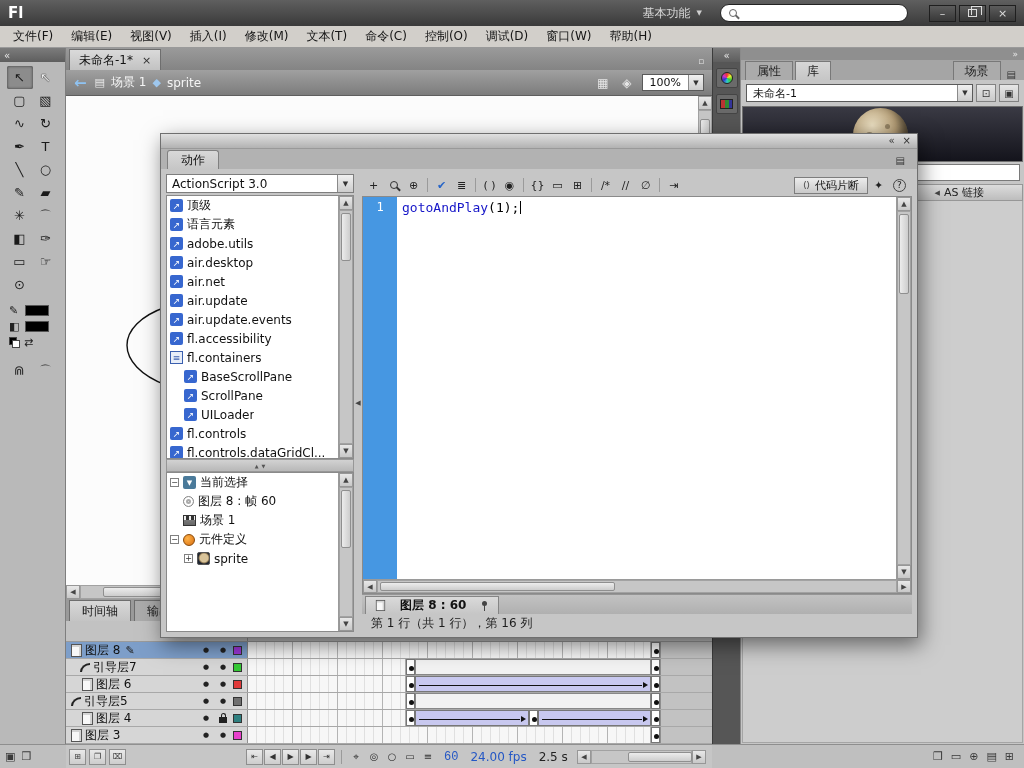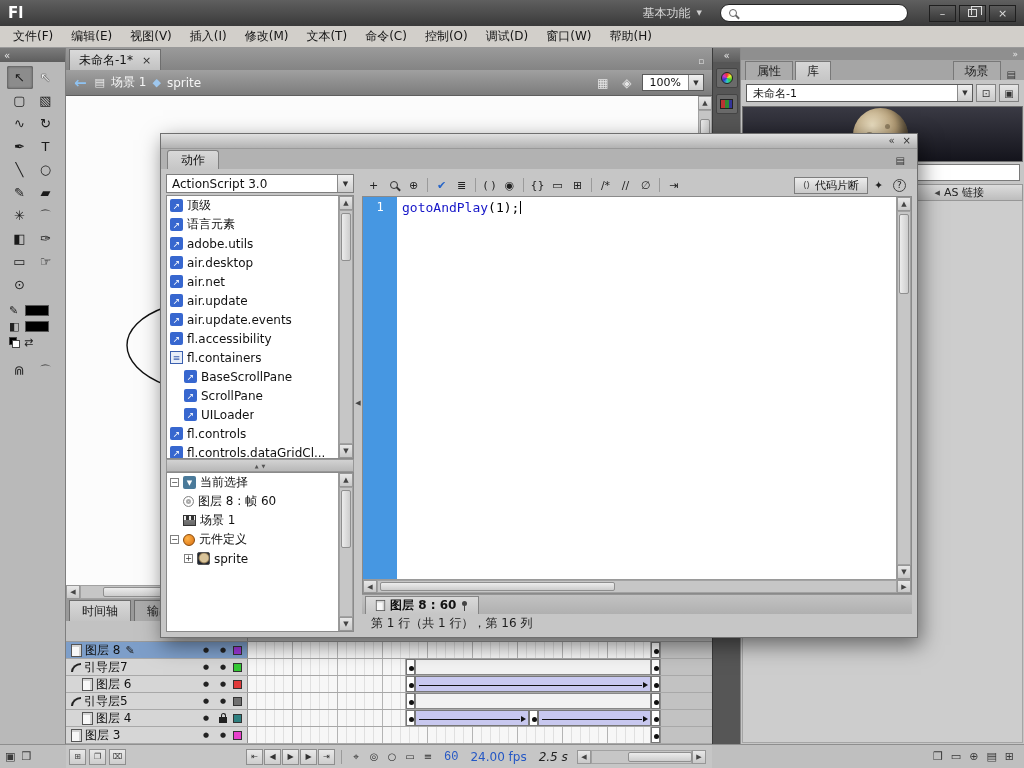--- a/index.html
+++ b/index.html
@@ -127,21 +127,21 @@
   .seg-post { background:#c2c2c2; border-left:1px solid #8e8e8e; }
   #tlcontrols { height:24px; display:flex; align-items:center; border-top:1px solid #909090; background:#c6c6c6; padding-right:4px; }
   .ctl-left { width:180px; display:flex; gap:3px; padding-left:3px; align-items:center; flex:none; }
   .sbtn, .pbtn { width:17px; height:16px; border:1px solid #8e8e8e; background:linear-gradient(#e9e9e9,#cdcdcd);
     font-size:8px; display:flex; align-items:center; justify-content:center; color:#333; cursor:pointer; flex:none; }
   .pbtn { margin-right:1px; }
   .csep { width:1px; height:14px; background:#9a9a9a; margin:0 5px; }
   .fticon { width:18px; height:16px; display:flex; align-items:center; justify-content:center; font-size:10px; color:#333; cursor:pointer; flex:none; }
   .fnum { color:#2457c5; margin:0 7px; font-size:12px; cursor:text;font-family:Liberation Mono, monospace; }
   .fps { color:#2457c5; font-size:12px; margin:0 5px; cursor:text; }
-  .etime { color:#222; font-size:12px; margin:0 7px;font-style:italic; }
+  .etime { color:#222; font-size:12px; margin:0 7px; }
   .minisb { flex:1; height:14px; margin:0 2px; display:flex; }
 
   
   #rightdock { position:absolute; left:712px; top:48px; width:28px; height:696px; background:#565656; border-left:1px solid #3c3c3c; }
   .dockhead2 { height:14px; background:linear-gradient(#7c7c7c,#5e5e5e); color:#e8e8e8; font-size:10px;
     display:flex; align-items:center; justify-content:center; cursor:pointer; }
   .dockicon { width:22px; height:20px; margin:6px auto 0; background:#6a6a6a; border:1px solid #454545; border-radius:2px;
     display:flex; align-items:center; justify-content:center; cursor:pointer; }
   .cwheel { width:12px; height:12px; border-radius:50%;
     background:conic-gradient(#e33,#ee3,#3c3,#3cc,#33c,#c3c,#e33); border:1px solid #222; }
@@ -246,21 +246,21 @@
     font-size:12px; text-align:center; padding-top:3px; flex:none; }
   .codetext { flex:1; font-family:"DejaVu Sans Mono","Liberation Mono",monospace; font-size:13px; padding:3px 5px;
     color:#000; cursor:text; }
   .kw { color:#1616c8; }
   .ccaret { display:inline-block; width:1px; height:13px; background:#000; vertical-align:-2px; margin-left:1px; }
   .codearea .vsb { width:15px; border-left:1px solid #9a9a9a; display:flex; flex-direction:column; background:#c9c9c9; }
   .codehsb { height:14px; border-top:1px solid #9a9a9a; display:flex; background:#c9c9c9; flex:none; }
   .aptabstrip { height:20px; background:linear-gradient(#c2c2c2,#b0b0b0); border-top:1px solid #959595;
     display:flex; align-items:flex-end; padding:2px 3px 0; flex:none; }
   .scripttab { height:18px; background:linear-gradient(#dadada,#c6c6c6); border:1px solid #858585; border-bottom:none;
-    display:flex; align-items:center; gap:4px; padding:0 9px; font-size:12px; font-weight:bold; color:#111; cursor:pointer; }
+    display:flex; align-items:center; gap:14px; padding:0 9px; font-size:12px; font-weight:bold; color:#111; cursor:pointer; }
   .pinicon { width:9px; height:10px; position:relative; cursor:pointer; }
   .pinicon::before { content:""; position:absolute; top:0; left:2px; width:5px; height:5px; background:#444; border-radius:50%; }
   .pinicon::after { content:""; position:absolute; left:4px; top:4px; width:1px; height:6px; background:#444; }
   .apstatus { height:18px; display:flex; align-items:center; padding:0 9px; font-size:12px; color:#1c1c1c; flex:none; }
 </style>
 </head>
 <body>
 
 <div id="app">
 
@@ -413,21 +413,21 @@
             <span class="ldot">●</span>
             <span class="lswatch" style="background: rgb(154, 53, 214);"></span>
           </div>
           <div class="tlframes">
             <div class="seg seg-frames" style="left: 0px; width: 403px;"></div>
             <div class="seg seg-key" style="left: 403px; width: 9px;"></div>
             <div class="seg seg-post" style="left: 412px; width: 52px;"></div>
           </div>
         </div>
         <div class="tlrow">
-          <div class="tlname" style="padding-left: 5px;">
+          <div class="tlname" style="padding-left: 14px;">
             <span class="i-guide"></span>
             <span>引导层7</span>
             <span class="lspacer"></span>
             <span class="ldot">●</span>
             <span class="ldot">●</span>
             <span class="lswatch" style="background: rgb(53, 201, 53);"></span>
           </div>
           <div class="tlframes">
             <div class="seg seg-frames" style="left: 0px; width: 158px;"></div>
             <div class="seg seg-key" style="left: 158px; width: 9px;"></div>

